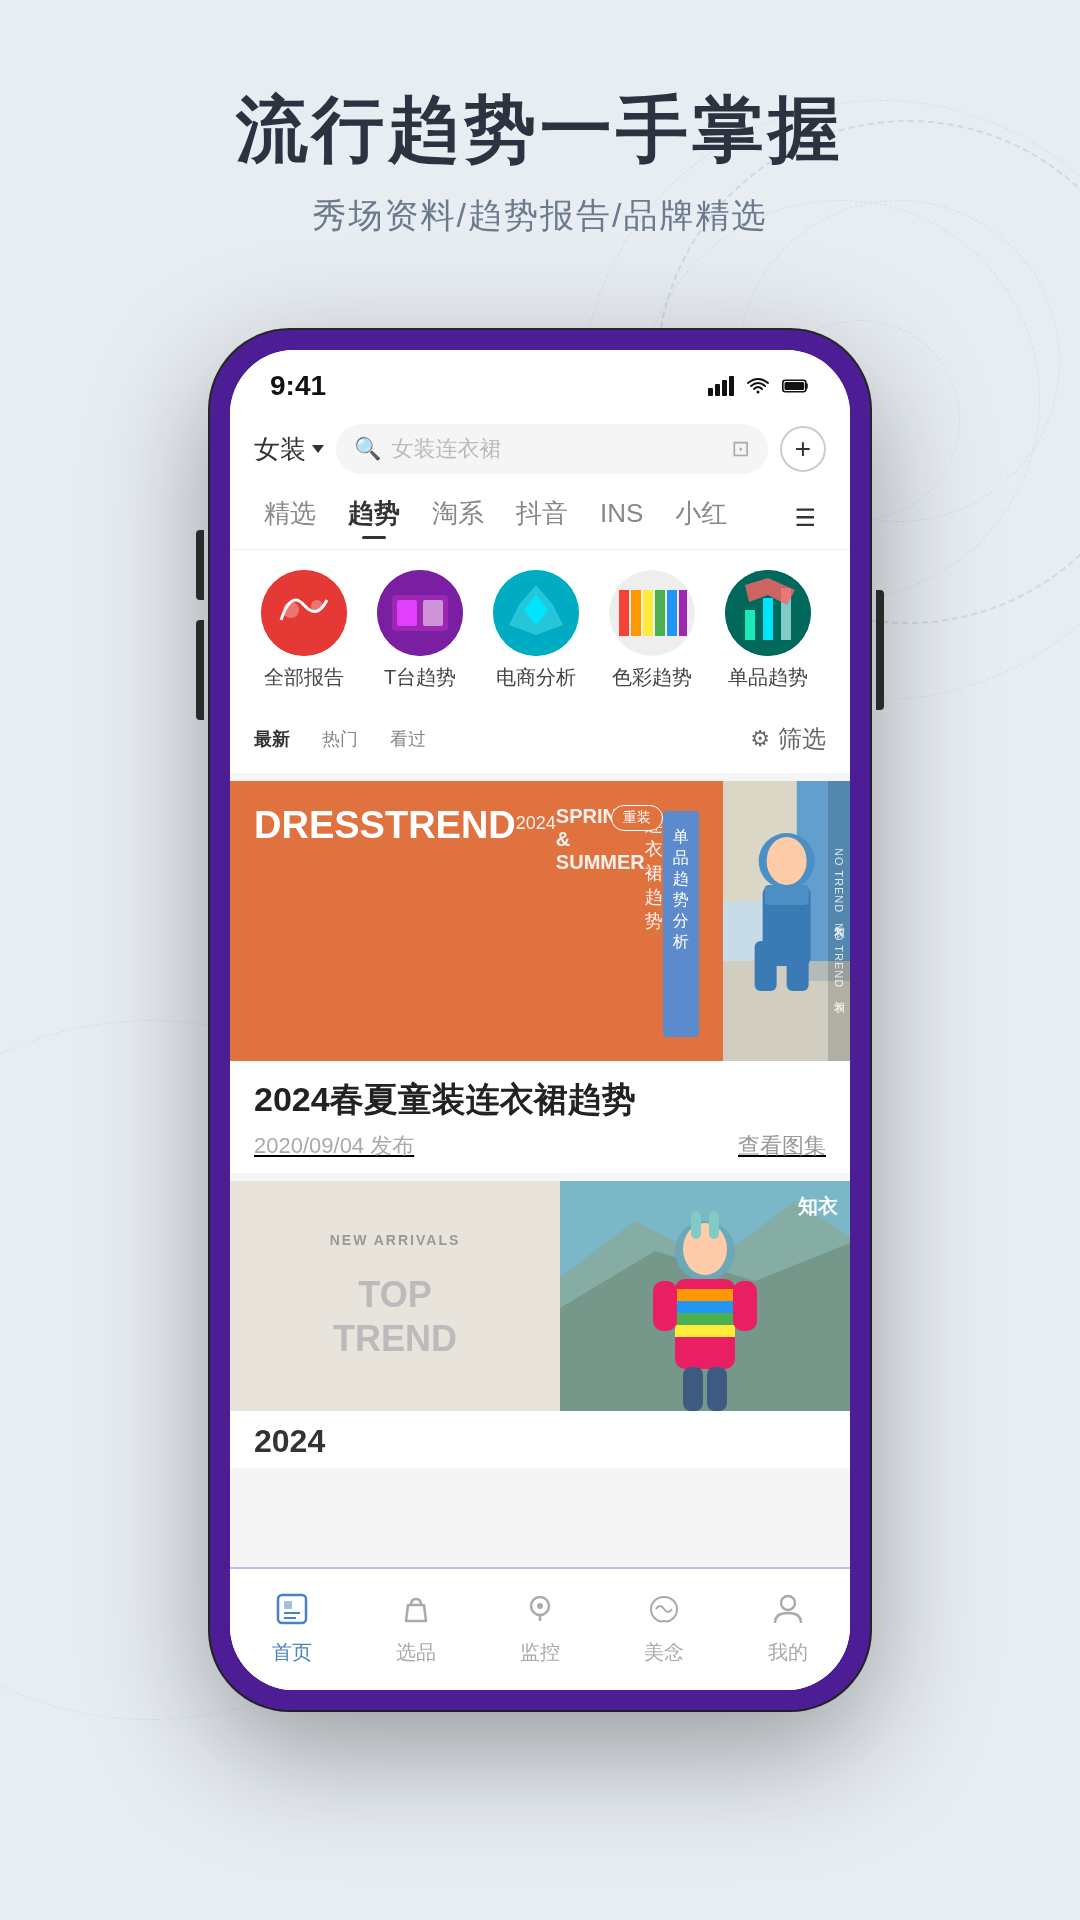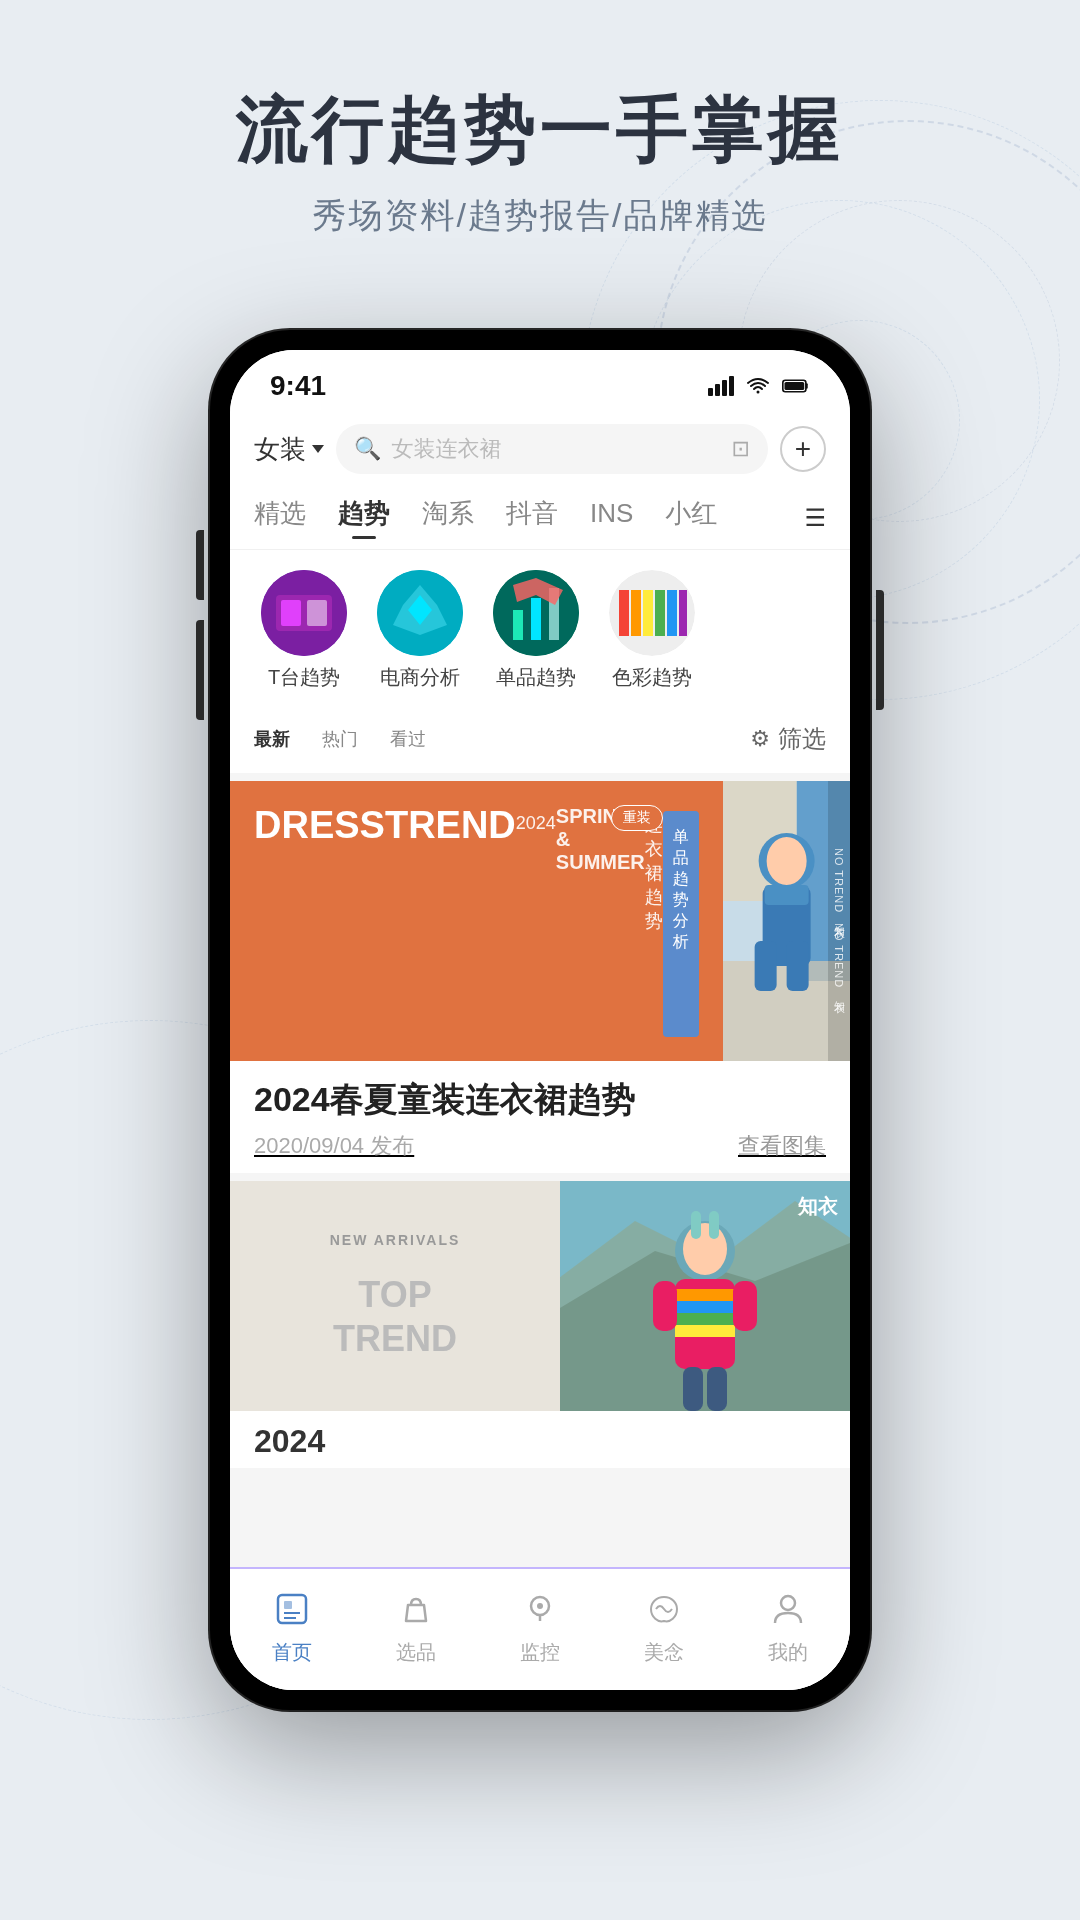--- a/index.html
+++ b/index.html
@@ -67,21 +67,21 @@
       position: absolute;
       top: 330px;
       left: 50%;
       transform: translateX(-50%);
       width: 660px;
       height: 1380px;
     }
     .phone-frame {
       width: 100%;
       height: 100%;
-      background: #000000;
+      background: #4c1d95;
       border-radius: 80px;
       padding: 20px;
       box-shadow: 0 40px 120px rgba(0,0,0,0.35), 0 0 0 2px #2a2a2a;
       position: relative;
     }
     .phone-screen {
       width: 100%;
       height: 100%;
       background: #fff;
       border-radius: 64px;
@@ -205,21 +205,21 @@
       justify-content: center;
       font-size: 28px;
       color: #333;
       flex-shrink: 0;
     }
 
     
     .tab-bar {
       display: flex;
       align-items: center;
-      padding: 10px 24px;
+      padding: 10px 34px;
       background: #fff;
       border-bottom: 1px solid #f0f0f0;
       gap: 32px;
     }
     .tab-item {
       font-size: 26px;
       color: #888;
       padding-bottom: 8px;
       position: relative;
       white-space: nowrap;
@@ -588,65 +588,76 @@
           <div class="tab-item active">趋势</div>
           <div class="tab-item">淘系</div>
           <div class="tab-item">抖音</div>
           <div class="tab-item">INS</div>
           <div class="tab-item">小红</div>
           <div class="tab-more">☰</div>
         </div>
 
         <div class="categories">
           <div class="cat-item">
+            <div class="cat-circle cat-bg-1">
+              <svg width="86" height="86" viewBox="0 0 86 86">
+                <circle cx="43" cy="43" r="43" fill="#e53935"></circle>
+                <path d="M20 50 Q30 20 43 35 Q56 50 66 30" stroke="white" stroke-width="3" fill="none"></path>
+                <circle cx="30" cy="40" r="8" fill="rgba(255,255,255,0.3)"></circle>
+                <circle cx="56" cy="36" r="6" fill="rgba(255,255,255,0.3)"></circle>
+              </svg>
+            </div>
+            <span class="cat-label">全部报告</span>
+          </div>
+          <div class="cat-item">
             <div class="cat-circle cat-bg-2">
               <svg width="86" height="86" viewBox="0 0 86 86">
                 <circle cx="43" cy="43" r="43" fill="#7b1fa2"></circle>
                 <rect x="15" y="25" width="56" height="36" rx="4" fill="#9c27b0"></rect>
                 <rect x="20" y="30" width="20" height="26" rx="2" fill="#e040fb"></rect>
                 <rect x="46" y="30" width="20" height="26" rx="2" fill="#ce93d8"></rect>
               </svg>
             </div>
             <span class="cat-label">T台趋势</span>
           </div>
           <div class="cat-item">
             <div class="cat-circle cat-bg-3">
               <svg width="86" height="86" viewBox="0 0 86 86">
                 <circle cx="43" cy="43" r="43" fill="#00acc1"></circle>
                 <polygon points="43,15 60,35 70,55 43,65 16,55 26,35" fill="#26c6da"></polygon>
                 <polygon points="43,25 55,40 43,55 31,40" fill="#00e5ff"></polygon>
               </svg>
             </div>
             <span class="cat-label">电商分析</span>
-          </div>
-          <div class="cat-item">
-            <div class="cat-circle cat-bg-4">
-              <svg width="86" height="86" viewBox="0 0 86 86">
-                <circle cx="43" cy="43" r="43" fill="#00695c"></circle>
-                <rect x="20" y="40" width="10" height="30" fill="#1de9b6"></rect>
-                <rect x="38" y="28" width="10" height="42" fill="#00e5ff"></rect>
-                <rect x="56" y="18" width="10" height="52" fill="#80cbc4"></rect>
-                <polygon points="20,15 43,8 70,20 62,35 43,25 24,32" fill="rgba(255,100,100,0.8)"></polygon>
-              </svg>
-            </div>
-            <span class="cat-label">单品趋势</span>
           </div>
           <div class="cat-item">
             <div class="cat-circle" style="background:#fff;">
               <svg width="86" height="86" viewBox="0 0 86 86">
                 <circle cx="43" cy="43" r="43" fill="#eee"></circle>
                 <rect x="10" y="20" width="10" height="46" fill="#f44336"></rect>
                 <rect x="22" y="20" width="10" height="46" fill="#ff9800"></rect>
                 <rect x="34" y="20" width="10" height="46" fill="#ffeb3b"></rect>
                 <rect x="46" y="20" width="10" height="46" fill="#4caf50"></rect>
                 <rect x="58" y="20" width="10" height="46" fill="#2196f3"></rect>
                 <rect x="70" y="20" width="8" height="46" fill="#9c27b0"></rect>
               </svg>
             </div>
             <span class="cat-label">色彩趋势</span>
+          </div>
+          <div class="cat-item">
+            <div class="cat-circle cat-bg-4">
+              <svg width="86" height="86" viewBox="0 0 86 86">
+                <circle cx="43" cy="43" r="43" fill="#00695c"></circle>
+                <rect x="20" y="40" width="10" height="30" fill="#1de9b6"></rect>
+                <rect x="38" y="28" width="10" height="42" fill="#00e5ff"></rect>
+                <rect x="56" y="18" width="10" height="52" fill="#80cbc4"></rect>
+                <polygon points="20,15 43,8 70,20 62,35 43,25 24,32" fill="rgba(255,100,100,0.8)"></polygon>
+              </svg>
+            </div>
+            <span class="cat-label">单品趋势</span>
           </div>
         </div>
 
         <div class="filter-bar">
           <div class="filter-tabs">
             <span class="filter-tab active">最新</span>
             <span class="filter-tab">热门</span>
             <span class="filter-tab">看过</span>
           </div>
           <div class="filter-btn">

